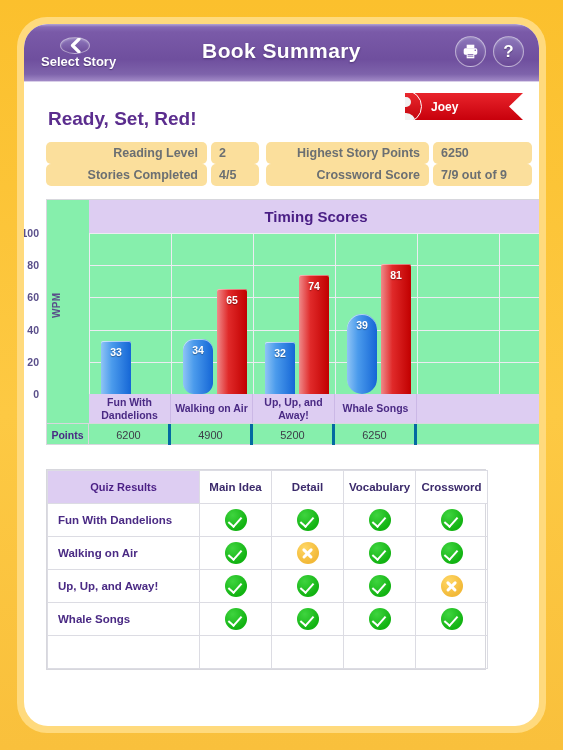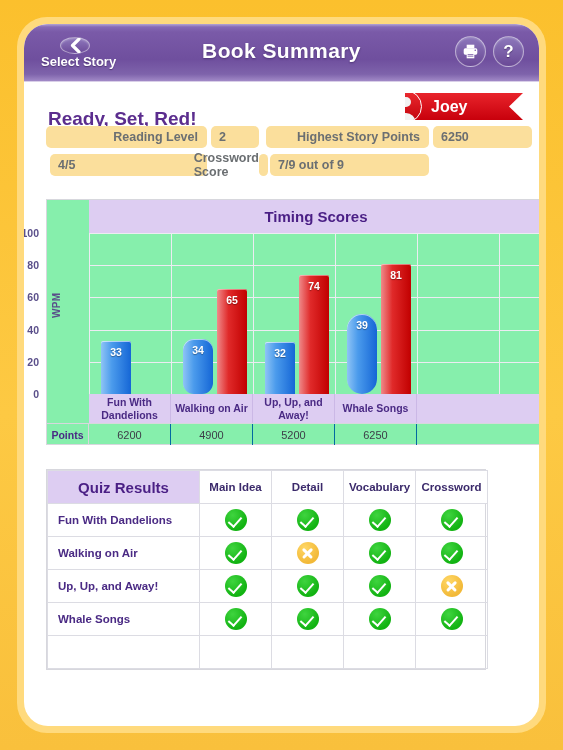--- a/index.html
+++ b/index.html
@@ -145,33 +145,32 @@
   }
   #avatar-body {
     position:absolute; left:50%; bottom:-5px;
     transform:translateX(-50%);
     width:19px; height:14px;
     border-radius: 10px 10px 0 0; background:#f2f2f2;
   }
   #user-name {
     margin-left: 26px;
     color: #ffffff;
-    font-size: 16px;
+    font-size: 12px;
     font-weight: bold;
   }
 
   
   #stats-grid {
     position: absolute;
-    left: 22px; top: 44px;
+    left: 22px; top: 60px;
     width: 498px;
     display: grid;
     grid-template-columns: 161px 52px 7px 163px 103px;
     grid-auto-rows: 22px;
-    row-gap: 6px;
   }
   .pill {
     background: #fbdf9c;
     border-radius: 5px;
     display: flex; align-items: center;
     font-size: 12.5px;
     font-weight: bold;
     color: #6b6f72;
     height: 22px;
   }
@@ -276,41 +275,41 @@
   #points-label {
     flex: 0 0 42px;
     display:flex; align-items:center; justify-content:center;
     font-size: 10.5px; font-weight: bold; color:#4a2a84;
     border-right: 1px solid #d7d7dd;
   }
   .points-cell {
     flex: 0 0 82px;
     display: flex; align-items: center; justify-content: center;
     font-size: 11px; color: #3d3d48;
-    border-right: 1px solid #0369a1;
+    border-right: 3px solid #0369a1;
   }
   .points-cell.empty { flex: 1 1 auto; border-right:none; }
 
   
   #quiz-card {
     position: absolute;
     left: 22px; top: 387px;
     width: 440px;
     border: 1px solid #d7d7dd;
     border-collapse: collapse;
   }
   #quiz-table { width: 100%; border-collapse: collapse; table-layout: fixed; }
   #quiz-table th, #quiz-table td {
     border: 1px solid #dcdce3;
     height: 33px;
   }
   #quiz-head-cell {
     background: #ddcdf2;
     color: #4a1f85;
-    font-size: 15px;
+    font-size: 11px;
     font-weight: bold;
     width: 152px;
   }
   .quiz-col-head {
     background: #ffffff;
     color: #3b2a6b;
     font-size: 11.5px;
     font-weight: bold;
     width: 72px;
   }
@@ -397,20 +396,21 @@
         <div id="ribbon-notch"></div>
       </div>
 
       <div id="stats-grid">
         <div class="pill pill-label">Reading Level</div>
         <div class="pill pill-value">2</div>
         <div class="spacer"></div>
         <div class="pill pill-label">Highest Story Points</div>
         <div class="pill pill-value">6250</div>
 
+        <div class="pill pill-label">Stories Completed</div>
         <div class="pill pill-value">4/5</div>
         <div class="spacer"></div>
         <div class="pill pill-label">Crossword Score</div>
         <div class="pill pill-value">7/9 out of 9</div>
       </div>
 
       <div id="chart-card">
         <div id="chart-title-band">
           <span id="chart-title">Timing Scores</span>
         </div>

